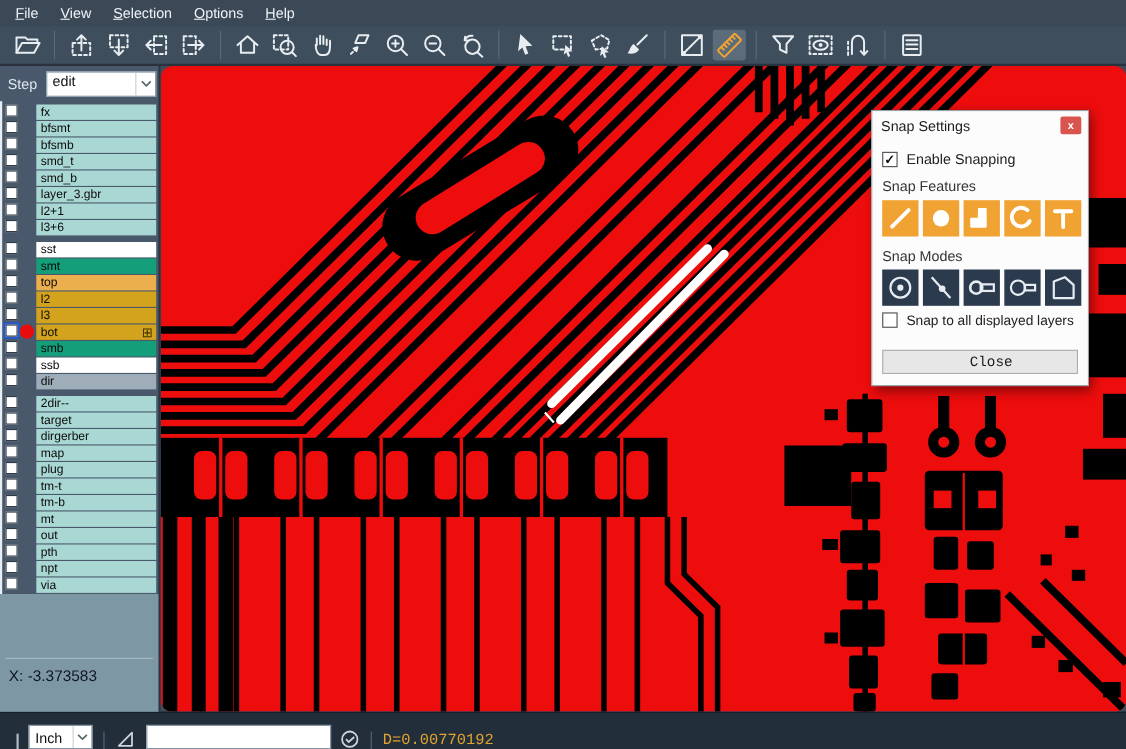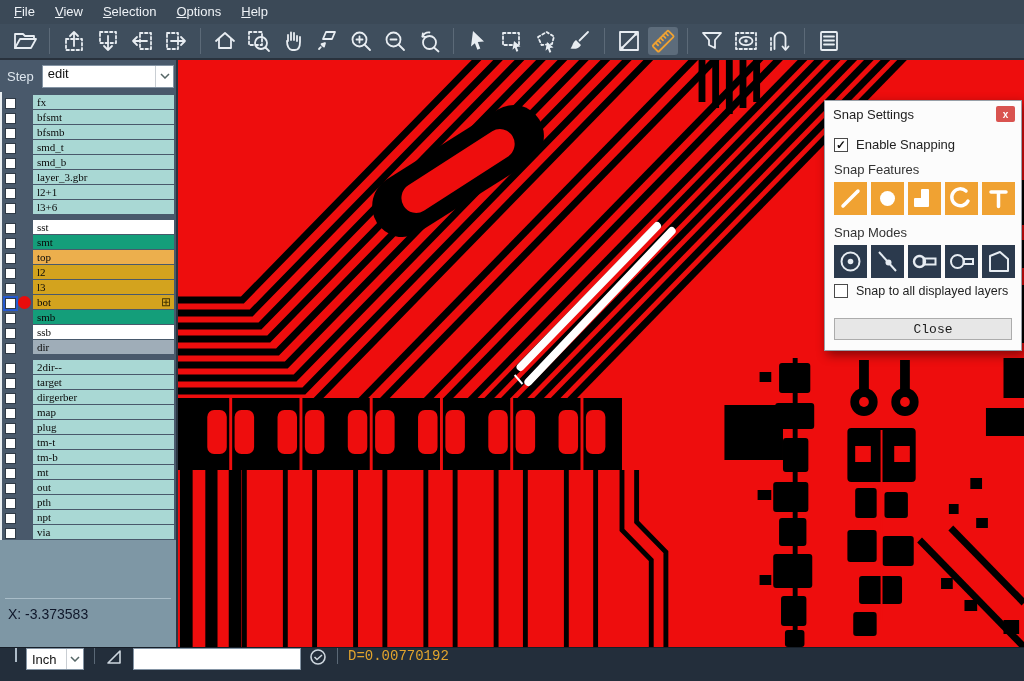--- a/index.html
+++ b/index.html
@@ -14,64 +14,64 @@
   
   .toolbar { height:36px; background:#3f4e5d; border-bottom:2px solid #29323d; display:flex; align-items:center; padding-left:8px; }
   .tbtn { width:30px; height:28px; display:flex; align-items:center; justify-content:center; color:#e8edf2; margin:0 2px; border-radius:3px; }
   .tbtn.active { background:#5d6c7b; color:#f0a232; }
   .tsep { width:1px; height:26px; background:#5c6a78; margin:0 7px; }
 
   
   .main { display:flex; height:587px; }
 
   
-  .sidebar { width:178px; background:#49596b; display:flex; flex-direction:column; border-right:2px solid #2b3642; }
+  .sidebar { width:146px; background:#49596b; display:flex; flex-direction:column; border-right:2px solid #2b3642; }
   .step-row { height:32px; display:flex; align-items:center; padding:0 2px 0 7px; }
   .step-label { color:#dde6ee; font-size:13px; margin-right:8px; }
   .combo { flex:1; height:23px; background:#fff; border:1px solid #8494a4; display:flex; align-items:flex-start; }
   .combo .val { flex:1; font-size:13px; color:#111; padding-left:5px; }
   .combo .chev { width:18px; height:100%; display:flex; align-items:center; justify-content:center; border-left:1px solid #c9ced3; color:#566; }
 
   .layers { border-left:2px solid #e9eef2; padding-top:3px; }
-  .lrow { height:14px; margin-bottom:1px; position:relative; display:flex; align-items:flex-end; cursor:default;font-family:Liberation Serif, serif; }
+  .lrow { height:14px; margin-bottom:1px; position:relative; display:flex; align-items:flex-start; cursor:default; }
   .cb { width:11px; height:11px; background:#fff; border:1px solid #2f3a46; margin-left:3px; }
   .cb.sel { box-shadow:0 0 0 2px #2559cf; }
   .dot { position:absolute; left:16px; width:13px; height:13px; border-radius:50%; background:#e90c0c; }
   .lname { position:absolute; left:31px; right:2px; top:0; bottom:0; display:flex; align-items:center; font-size:11px; color:#0a0a0a; padding-left:4px; }
   .lname .grid { margin-left:auto; margin-right:3px; font-size:12px; line-height:1; color:#3e3200; }
   .gsep { height:5px; }
   .c-teal  { background:#a9d8d4; } .c-white { background:#ffffff; }
   .c-green { background:#149e7a; } .c-amber { background:#ecaf4d; }
   .c-gold  { background:#d3a31e; } .c-gray  { background:#9fadb8; }
 
   .coords { flex:1; background:#7e97a5; }
   .coords .hr { height:1px; background:#a9bdc8; margin:58px 5px 5px 5px; }
   .coords div.txt { color:#0f172a; font-size:14px; padding-left:8px; line-height:20px; }
 
   
-  .canvas-wrap { position:relative; flex:1; background:#0c4a6e; overflow:hidden; }
+  .canvas-wrap { position:relative; flex:1; background:#0c4a6e; overflow:hidden;border-radius:11px; }
   .canvas-wrap svg.art { position:absolute; inset:0; width:100%; height:100%; display:block; }
 
   
   .dialog { position:absolute; left:646px; top:40px; width:198px; background:#fcfcfc; border:1px solid #98a0a8; box-shadow:3px 4px 10px rgba(0,0,0,.45); z-index:5; }
   .dlg-title { height:26px; display:flex; align-items:center; padding:0 6px 0 8px; }
   .dlg-title .t { flex:1; font-size:13px; color:#1d1d1d; }
   .dlg-x { width:19px; height:16px; background:#d9534f; color:#fff; font-size:10px; font-weight:bold; display:flex; align-items:center; justify-content:center; border-radius:2px; cursor:default; }
   .dlg-body { padding:4px 9px 10px 9px; }
   .chk-row { display:flex; align-items:center; margin:6px 0 4px 0; }
   .chk { width:14px; height:14px; background:#fff; border:1px solid #4a4a4a; margin-right:8px; display:flex; align-items:center; justify-content:center; font-size:12px; font-weight:bold; color:#111; line-height:1; }
   .chk-label { font-size:13px; color:#222; }
   .sec-label { font-size:13px; color:#333; margin:10px 0 5px 0; }
   .btn-row { display:flex; gap:4px; }
   .fbtn { width:33px; height:33px; background:#f0a232; display:flex; align-items:center; justify-content:center; color:#fff; }
   .mbtn { width:33px; height:33px; background:#2b3a4d; display:flex; align-items:center; justify-content:center; color:#e6ecf2; }
   .close-btn { margin-top:16px; width:100%; height:22px; background:#e7e7e7; border:1px solid #acacac; font-size:13px; color:#1a1a1a; font-family:Liberation Mono, monospace;padding-left:20px; }
 
   
-  .bottombar { height:34px; background:#232e3b; border-top:1px solid #161e28; display:flex; align-items:flex-start; padding-left:6px; }
+  .bottombar { height:34px; background:#232e3b; border-top:1px solid #161e28; display:flex; align-items:flex-end; padding-left:6px; }
   .btick { width:2px; height:14px; background:#aebcc8; margin:0 9px; }
   .bsep { width:1px; height:16px; background:#5a6876; margin:0 10px; }
   .unit-combo { width:58px; height:22px; background:#fff; border:1px solid #8494a4; display:flex; align-items:center; }
   .unit-combo .val { flex:1; font-size:13px; color:#111; padding-left:5px; }
   .unit-combo .chev { width:17px; height:100%; display:flex; align-items:center; justify-content:center; border-left:1px solid #c9ced3; color:#566; }
   .angle-ic, .apply-ic { color:#cdd6de; display:flex; align-items:center; }
   .cmd-input { width:168px; height:22px; background:#fff; border:1px solid #8494a4; font-size:13px; padding:0 4px; margin:0 8px 0 10px; }
   .dist { color:#e2a42d; font-size:14px;font-family:Liberation Mono, monospace; }
 </style>
 </head>

